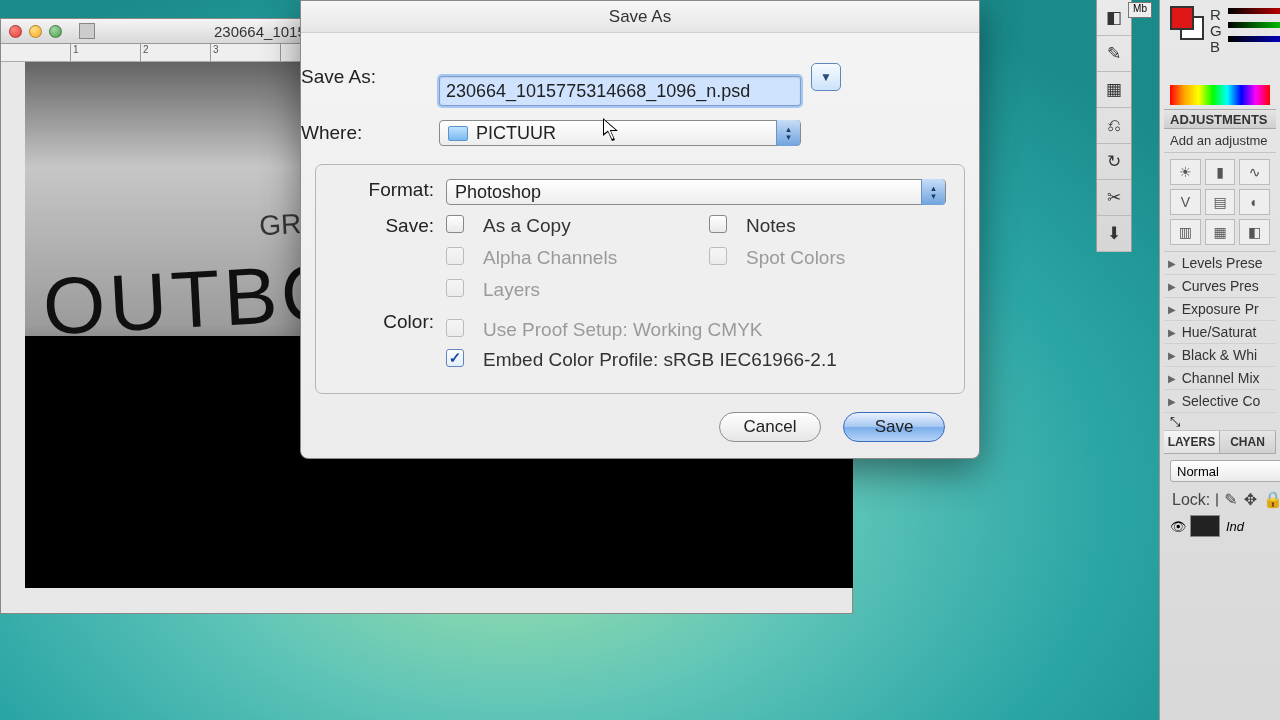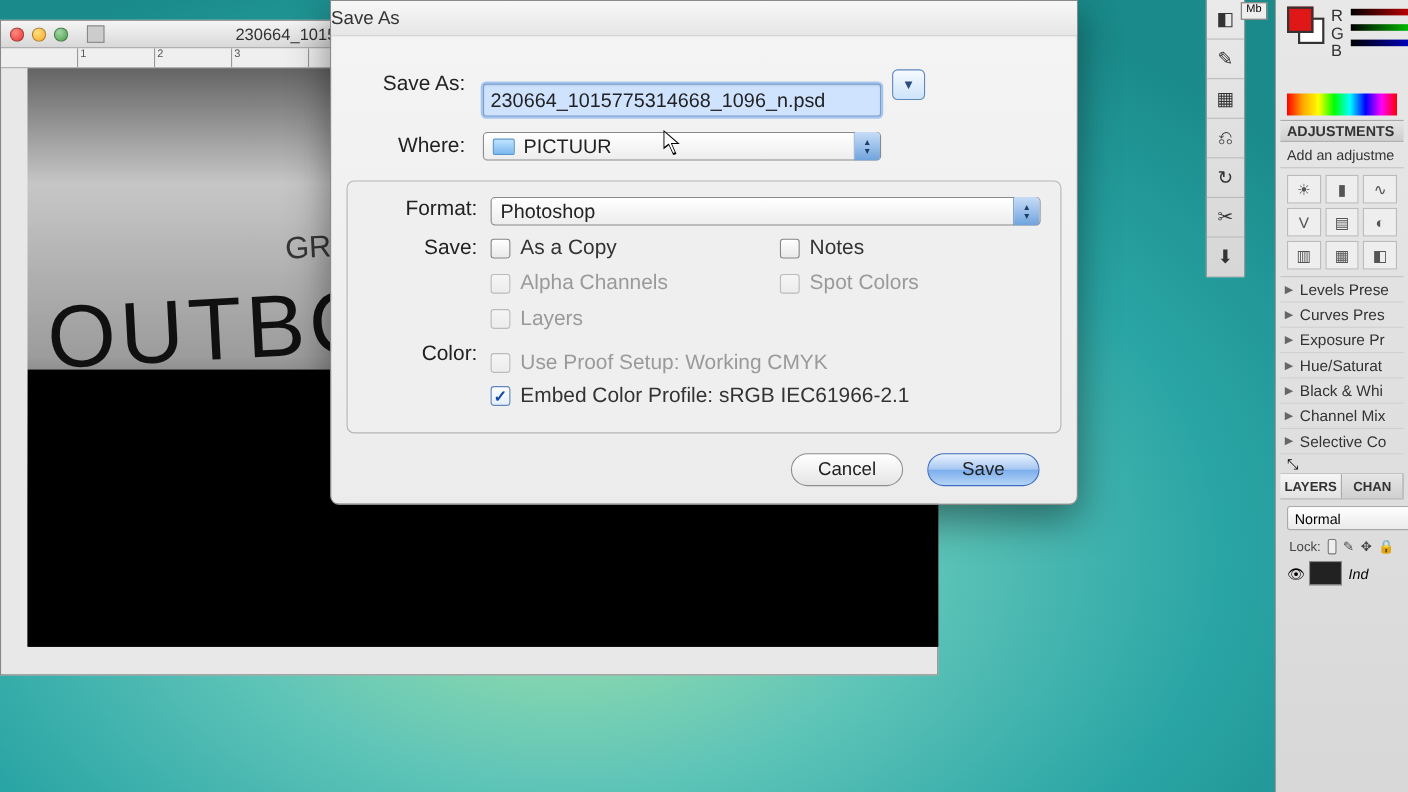--- a/index.html
+++ b/index.html
@@ -44,24 +44,24 @@
 .tri{display:inline-block; width:0;height:0;border-left:7px solid #555;border-top:5px solid transparent;border-bottom:5px solid transparent; margin-left:40px;}
 
 
 .dialog{
   position:absolute; left:300px; top:0; width:680px; 
   background:linear-gradient(#f4f4f4,#ececec);
   border:1px solid #8a8a8a; border-radius:0 0 8px 8px;
   box-shadow:0 12px 38px rgba(0,0,0,.45);
   padding-bottom:16px;
 }
-.dialog-title{height:32px; text-align:left; font-size:17px; line-height:32px; color:#333;
+.dialog-title{height:32px; text-align:center; font-size:17px; line-height:32px; color:#333;
   background:linear-gradient(#f7f7f7,#e6e6e6); border-bottom:1px solid #cfcfcf; border-radius:0;}
 .row{display:flex; align-items:center; margin-top:14px;}
-.lbl{ width:138px; text-align:right; font-size:19px; color:#222; padding-right:16px;}
+.lbl{ width:138px; text-align:left; font-size:19px; color:#222; padding-right:16px;}
 .text-input{
   flex:1; height:30px; border:1px solid #7e9ec9; border-radius:3px;
   background:#cfe3ff; padding:0 6px; font-size:18px; color:#222;
   font-family:inherit; outline:none; box-shadow:inset 0 1px 2px rgba(0,0,0,.1), 0 0 0 2px #a6c8f0;
   max-width:362px;
   margin-top:29px;
 }
 .disclosure{
   width:30px; height:28px; margin-left:10px; border:1px solid #5f87bb; border-radius:5px;
   background:linear-gradient(#f6fbff,#cde3f9); display:flex; align-items:center; justify-content:center;
@@ -84,21 +84,21 @@
 .well{
   margin:18px 14px 0 14px; border:1px solid #b5b5b5; border-radius:7px;
   background:#efefef; padding:14px 18px 22px 10px;
 }
 .wrow{display:flex; margin-top:10px;}
 .wrow:first-child{margin-top:0;}
 .wlbl{width:120px; text-align:right; font-size:19px; color:#222; padding-right:12px;}
 .wcol{flex:1;}
 .popup.wide{max-width:none;}
 .opts{display:grid; grid-template-columns: 1fr 1fr; row-gap:10px; column-gap:26px;}
-.chk{display:flex; align-items:center; font-size:19px; color:#333;}
+.chk{display:flex; align-items:flex-start; font-size:19px; color:#333;gap:10px;}
 .chk.disabled{color:#9a9a9a;}
 .chk .box{
   width:18px;height:18px;border:1px solid #888;border-radius:3px;
   background:linear-gradient(#fff,#e9e9e9); margin-right:9px; display:flex;align-items:center;justify-content:center;
 }
 .chk.disabled .box{border-color:#bbb; background:linear-gradient(#f5f5f5,#ececec);}
 .chk.checked .box{background:linear-gradient(#fefefe,#e4eefc); border-color:#5f87bb;}
 .chk.checked .box::after{content:"✓"; font-size:15px; font-weight:bold; color:#1549a6;}
 .color-line{display:flex; align-items:center; font-size:19px; color:#333; margin-top:8px;}
 .color-line.disabled{color:#9a9a9a;}
@@ -138,21 +138,21 @@
 .panel-hdr{background:linear-gradient(#e5e5e5,#cfcfcf); height:20px; font-size:13px; font-weight:bold; padding:2px 6px; border-top:1px solid #aaa; border-bottom:1px solid #aaa; color:#333;}
 .panel-sub{font-size:13px; padding:4px 6px; color:#333; border-bottom:1px solid #c4c4c4;}
 .adj-grid{display:grid; grid-template-columns:repeat(3,1fr); gap:4px; padding:6px; border-bottom:1px solid #c4c4c4;}
 .adj-grid .cell{height:26px;background:#eee;border:1px solid #bbb;display:flex;align-items:center;justify-content:center;color:#555;font-size:14px;}
 .preset{display:flex;align-items:center;font-size:14px;color:#333;padding:3px 4px;border-bottom:1px solid #d0d0d0;}
 .preset::before{content:"▶"; font-size:10px; color:#666; margin-right:6px;}
 .tabbar{display:flex;border-bottom:1px solid #aaa;}
 .tabbar .tab{flex:1;text-align:center;font-size:12px;font-weight:bold;padding:4px 0;background:linear-gradient(#e6e6e6,#d0d0d0);border-right:1px solid #aaa;color:#333;}
 .tabbar .tab.active{background:linear-gradient(#f6f6f6,#e2e2e2);}
 .select-small{margin:6px; height:22px; width:118px; border:1px solid #aaa; border-radius:3px; background:linear-gradient(#fff,#eaeaea); font-size:13px; padding:0 6px; font-family:inherit; display:flex;align-items:center;}
-.lockrow{display:flex;align-items:center;gap:6px;padding:2px 8px;font-size:12px;color:#444;}
+.lockrow{display:flex;align-items:center;gap:6px;padding:2px 8px;font-size:16px;color:#444;}
 .lockrow .sq{width:14px;height:14px;border:1px solid #777;background:#eee;border-radius:2px;}
 .layer-thumb{display:flex;align-items:center;gap:6px;padding:4px 6px;}
 .layer-thumb .eye{width:14px;}
 .layer-thumb .th{width:30px;height:22px;background:#222;border:1px solid #888;}
 </style>
 </head>
 <body>
 
 <div class="doc-window">
   <div class="titlebar">

